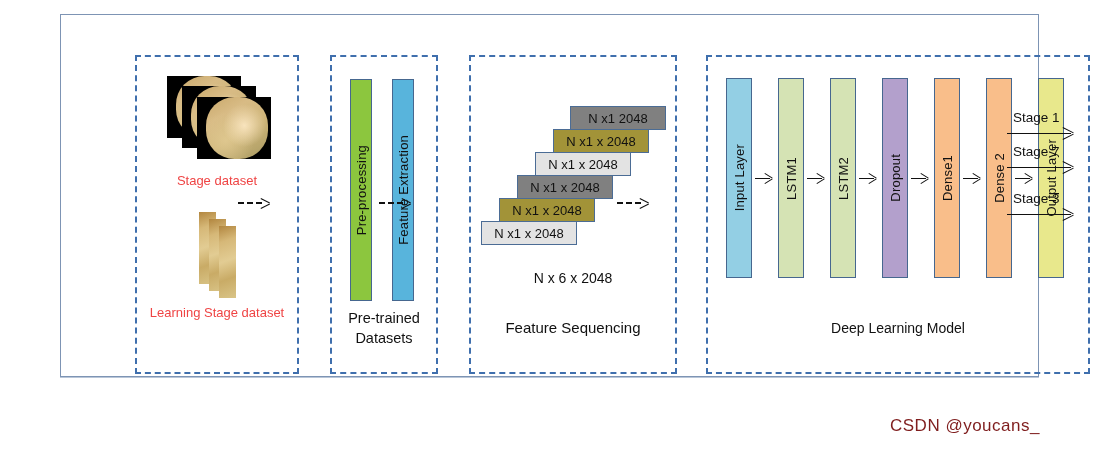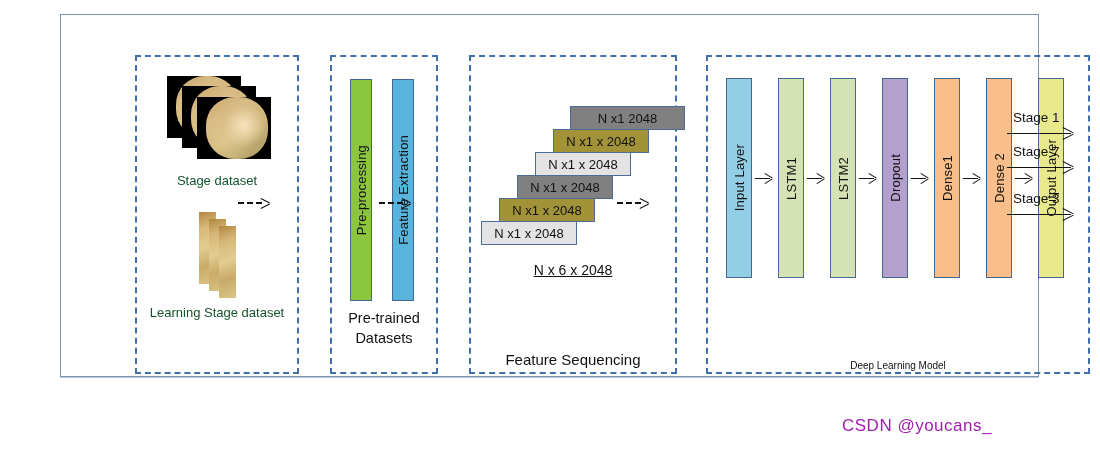--- a/index.html
+++ b/index.html
@@ -48,21 +48,21 @@
     position:absolute;width:17px;height:72px;
     background:linear-gradient(160deg,#b2863f 0%, #d6b878 22%, #e2cc93 48%, #c9ab66 72%, #d9c487 100%);
     border:0;
   }
   .crop.c1{left:0px;top:0px;}
   .crop.c2{left:10px;top:7px;}
   .crop.c3{left:20px;top:14px;}
 
   .img-label{
     position:absolute;width:160px;left:0;text-align:center;
-    font-size:13px;color:#14532d;
+    font-size:13px;color:#ef4444;
   }
 
   
   .vbar{
     position:absolute;border:1px solid #46678f;box-sizing:border-box;
     display:flex;align-items:center;justify-content:center;
   }
   .vbar span{
     writing-mode:vertical-rl;transform:rotate(180deg);
     font-size:13px;color:#111;white-space:nowrap;letter-spacing:.2px;
@@ -117,22 +117,22 @@
   .stage-out .tip::after{top:12px;transform:rotate(-27deg);transform-origin:left bottom;}
 
   
   .caption{
     position:absolute;left:14px;top:392px;width:1070px;
     font-family:"Liberation Serif",serif;font-size:15.5px;line-height:21px;
     color:#111;text-align:justify;
   }
   .caption b{font-weight:bold;}
   .watermark{
-    position:absolute;left:842px;top:416px;
-    font-family:"Liberation Sans",sans-serif;font-size:17px;color:#a21caf;
+    position:absolute;left:890px;top:416px;
+    font-family:"Liberation Sans",sans-serif;font-size:17px;color:#7f1d1d;
     letter-spacing:.5px;white-space:nowrap;
   }
 </style>
 </head>
 <body>
 
 <div id="root">
 
   <div class="figure-frame">
 
@@ -170,42 +170,42 @@
       <div class="panel-caption" style="top:272px;font-size:14.5px;">Datasets</div>
     </div>
 
     <div class="dashed-arrow" style="left:318px;top:182px;width:32px;">
       <div class="line"></div>
         <div class="head"></div>
     </div>
 
     <div class="panel" id="panel-featseq">
 
-      <div class="seqbox" style="left:99px;top:49px;width:115px;background:#808080;">
+      <div class="seqbox" style="left:99px;top:49px;width:96px;background:#808080;">
         <span>N x1  2048</span>
       </div>
       <div class="seqbox" style="left:82px;top:72px;width:96px;background:#A29338;">
         <span>N x1 x 2048</span>
       </div>
       <div class="seqbox" style="left:64px;top:95px;width:96px;background:#E3E3E3;">
         <span>N x1 x 2048</span>
       </div>
       <div class="seqbox" style="left:46px;top:118px;width:96px;background:#808080;">
         <span>N x1 x 2048</span>
       </div>
       <div class="seqbox" style="left:28px;top:141px;width:96px;background:#A29338;">
         <span>N x1 x 2048</span>
       </div>
       <div class="seqbox" style="left:10px;top:164px;width:96px;background:#E3E3E3;">
         <span>N x1 x 2048</span>
       </div>
 
-      <div class="seq-total" style="top:205px;text-decoration:underline;">N x 6 x 2048</div>
-
-      <div class="panel-caption" style="top:262px;font-size:15px;margin-top:32px;">Feature Sequencing</div>
+      <div class="seq-total" style="top:213px;">N x 6 x 2048</div>
+
+      <div class="panel-caption" style="top:262px;font-size:15px;">Feature Sequencing</div>
     </div>
 
     <div class="dashed-arrow" style="left:556px;top:182px;width:32px;">
       <div class="line"></div>
         <div class="head"></div>
     </div>
 
     <div class="panel" id="panel-dlmodel">
 
       <div class="vbar" style="left:18px;top:21px;width:26px;height:200px;background:#93CFE4;">
@@ -253,21 +253,21 @@
       </div>
       <div class="mini-arrow" style="left:307px;top:116px;">
         <div class="shaft"></div>
           <div class="tip"></div>
       </div>
 
       <div class="vbar" style="left:330px;top:21px;width:26px;height:200px;background:#E8E88C;">
         <span>Output Layer</span>
       </div>
 
-      <div class="panel-caption" style="top:262px;font-size:10px;margin-top:38px;">Deep Learning Model</div>
+      <div class="panel-caption" style="top:262px;font-size:14px;">Deep Learning Model</div>
     </div>
 
     <div class="stage-out" style="left:946px;top:97px;text-decoration:underline;">
       <div class="stage-label">Stage 1</div>
       <div class="shaft"></div>
         <div class="tip"></div>
     </div>
     <div class="stage-out" style="left:946px;top:131px;">
       <div class="stage-label">Stage 7</div>
       <div class="shaft"></div>

